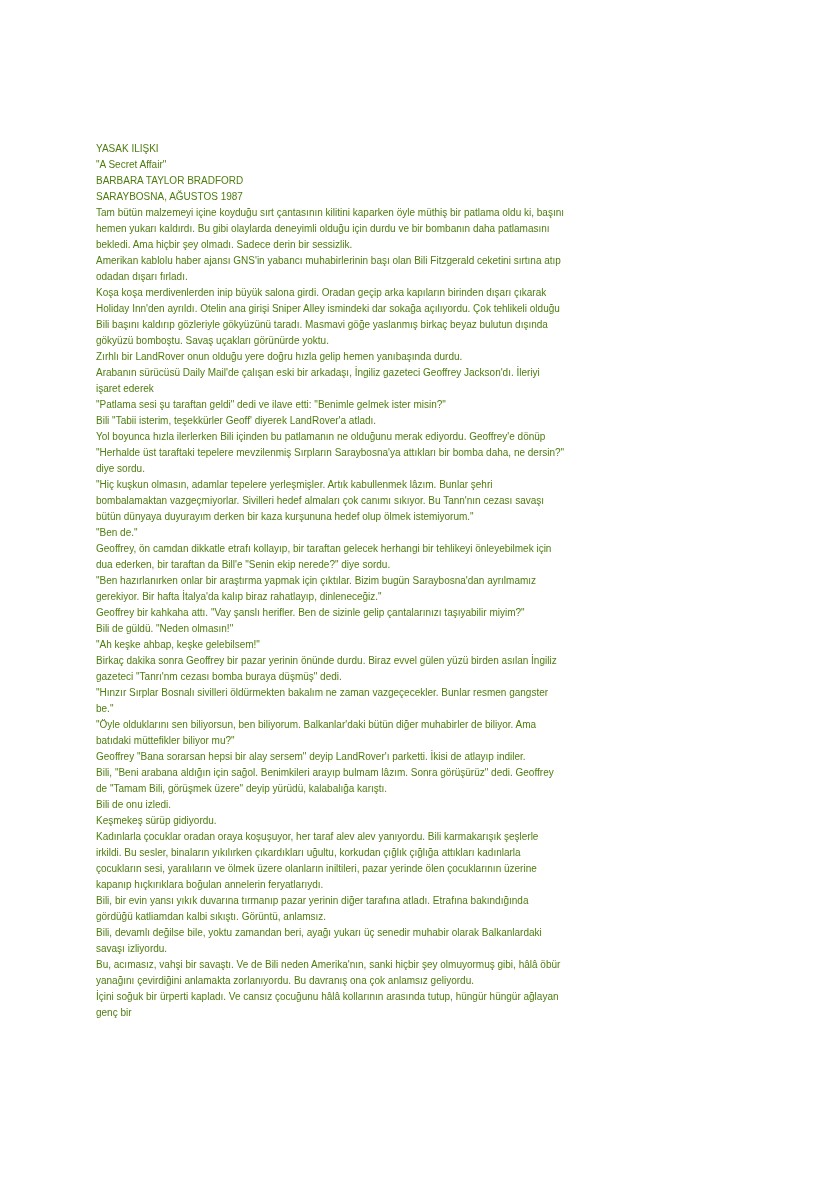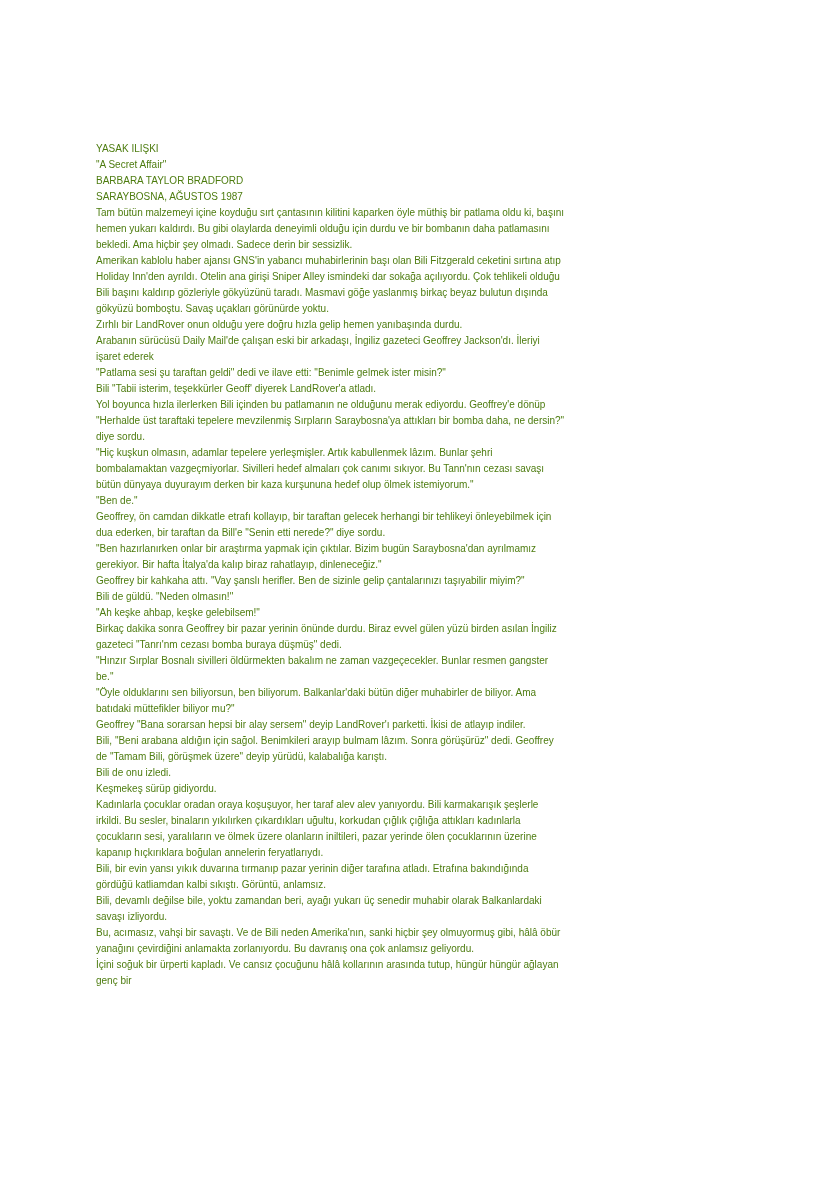--- a/index.html
+++ b/index.html
@@ -38,37 +38,39 @@
   <div class="text-block">
     <div class="line">YASAK ILIŞKI</div>
     <div class="line">"A Secret Affair"</div>
     <div class="line">BARBARA TAYLOR BRADFORD</div>
     <div class="line">SARAYBOSNA, AĞUSTOS 1987</div>
     <div>
         <div class="line">Tam bütün malzemeyi içine koyduğu sırt çantasının kilitini kaparken öyle müthiş bir patlama oldu ki, başını</div>
         <div class="line">hemen yukarı kaldırdı. Bu gibi olaylarda deneyimli olduğu için durdu ve bir bombanın daha patlamasını</div>
         <div class="line">bekledi. Ama hiçbir şey olmadı. Sadece derin bir sessizlik.</div>
         <div class="line">Amerikan kablolu haber ajansı GNS'in yabancı muhabirlerinin başı olan Bili Fitzgerald ceketini sırtına atıp</div>
+        <div class="line">odadan dışarı fırladı.</div>
+        <div class="line">Koşa koşa merdivenlerden inip büyük salona girdi. Oradan geçip arka kapıların birinden dışarı çıkarak</div>
         <div class="line">Holiday Inn'den ayrıldı. Otelin ana girişi Sniper Alley ismindeki dar sokağa açılıyordu. Çok tehlikeli olduğu</div>
         <div class="line">Bili başını kaldırıp gözleriyle gökyüzünü taradı. Masmavi göğe yaslanmış birkaç beyaz bulutun dışında</div>
         <div class="line">gökyüzü bomboştu. Savaş uçakları görünürde yoktu.</div>
         <div class="line">Zırhlı bir LandRover onun olduğu yere doğru hızla gelip hemen yanıbaşında durdu.</div>
         <div class="line">Arabanın sürücüsü Daily Mail'de çalışan eski bir arkadaşı, İngiliz gazeteci Geoffrey Jackson'dı. İleriyi</div>
         <div class="line">işaret ederek</div>
         <div class="line">"Patlama sesi şu taraftan geldi" dedi ve ilave etti: "Benimle gelmek ister misin?"</div>
         <div class="line">Bili "Tabii isterim, teşekkürler Geoff' diyerek LandRover'a atladı.</div>
         <div class="line">Yol boyunca hızla ilerlerken Bili içinden bu patlamanın ne olduğunu merak ediyordu. Geoffrey'e dönüp</div>
         <div class="line">"Herhalde üst taraftaki tepelere mevzilenmiş Sırpların Saraybosna'ya attıkları bir bomba daha, ne dersin?"</div>
         <div class="line">diye sordu.</div>
         <div class="line">"Hiç kuşkun olmasın, adamlar tepelere yerleşmişler. Artık kabullenmek lâzım. Bunlar şehri</div>
         <div class="line">bombalamaktan vazgeçmiyorlar. Sivilleri hedef almaları çok canımı sıkıyor. Bu Tann'nın cezası savaşı</div>
         <div class="line">bütün dünyaya duyurayım derken bir kaza kurşununa hedef olup ölmek istemiyorum."</div>
         <div class="line">"Ben de."</div>
         <div class="line">Geoffrey, ön camdan dikkatle etrafı kollayıp, bir taraftan gelecek herhangi bir tehlikeyi önleyebilmek için</div>
-        <div class="line">dua ederken, bir taraftan da Bill'e "Senin etti nerede?" diye sordu.</div>
+        <div class="line">dua ederken, bir taraftan da Bill'e "Senin ekip nerede?" diye sordu.</div>
         <div class="line">"Ben hazırlanırken onlar bir araştırma yapmak için çıktılar. Bizim bugün Saraybosna'dan ayrılmamız</div>
         <div class="line">gerekiyor. Bir hafta İtalya'da kalıp biraz rahatlayıp, dinleneceğiz."</div>
         <div class="line">Geoffrey bir kahkaha attı. "Vay şanslı herifler. Ben de sizinle gelip çantalarınızı taşıyabilir miyim?"</div>
         <div class="line">Bili de güldü. "Neden olmasın!"</div>
         <div class="line">"Ah keşke ahbap, keşke gelebilsem!"</div>
         <div class="line">Birkaç dakika sonra Geoffrey bir pazar yerinin önünde durdu. Biraz evvel gülen yüzü birden asılan İngiliz</div>
         <div class="line">gazeteci "Tanrı'nm cezası bomba buraya düşmüş" dedi.</div>
         <div class="line">"Hınzır Sırplar Bosnalı sivilleri öldürmekten bakalım ne zaman vazgeçecekler. Bunlar resmen gangster</div>
         <div class="line">be."</div>
         <div class="line">"Öyle olduklarını sen biliyorsun, ben biliyorum. Balkanlar'daki bütün diğer muhabirler de biliyor. Ama</div>

